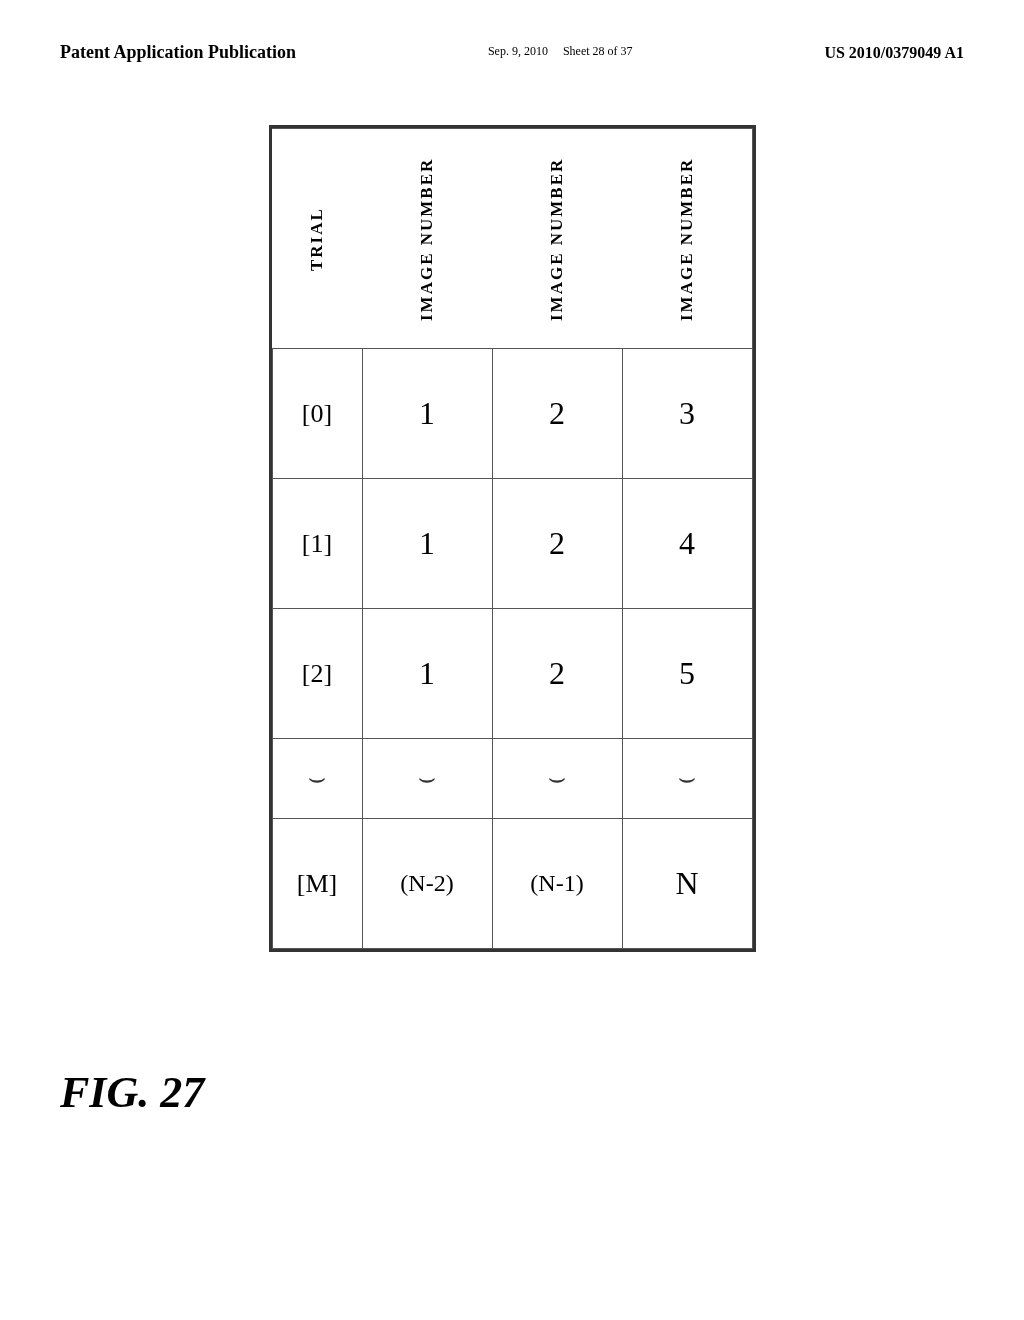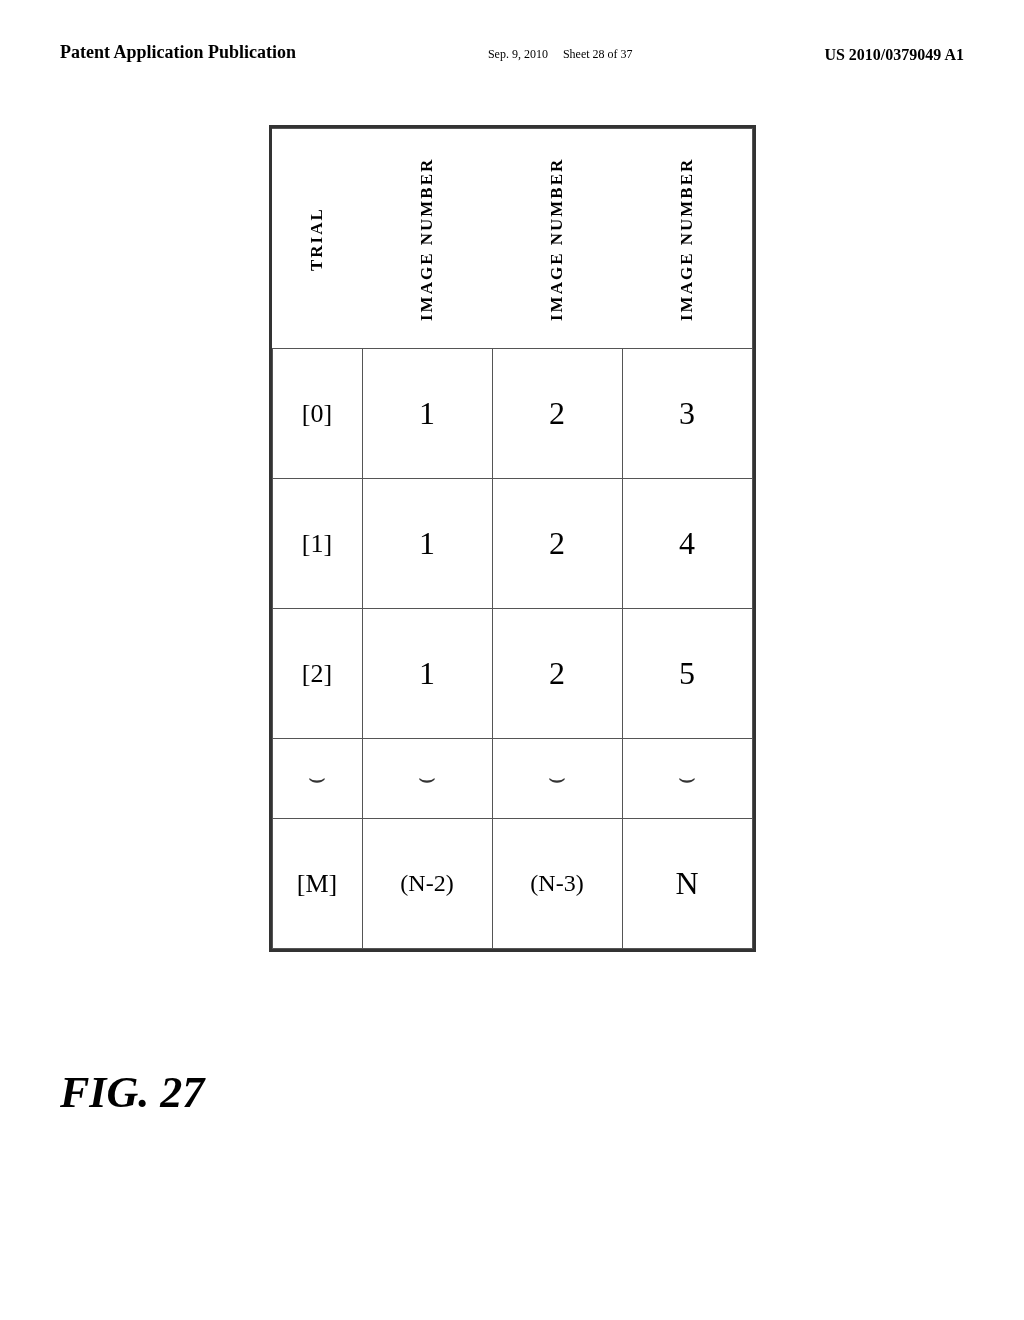--- a/index.html
+++ b/index.html
@@ -13,21 +13,21 @@
       height: 1320px;
       background: #ffffff;
       font-family: 'Times New Roman', Times, serif;
       position: relative;
       overflow: hidden;
     }
 
     .header {
       display: flex;
       justify-content: space-between;
-      align-items: center;
+      align-items: flex-start;
       padding: 40px 60px 20px 60px;
       border-bottom: none;
     }
 
     .header-left {
       font-size: 18px;
       font-weight: bold;
       line-height: 1.4;
       max-width: 350px;
     }
@@ -185,21 +185,21 @@
         </tr>
         <tr class="dots-row">
           <td><span class="tilde">⌣</span></td>
           <td><span class="tilde">⌣</span></td>
           <td><span class="tilde">⌣</span></td>
           <td><span class="tilde">⌣</span></td>
         </tr>
         <tr class="data-row">
           <td class="data-cell-trial">[M]</td>
           <td class="data-cell" style="font-size:24px;">(N-2)</td>
-          <td class="data-cell" style="font-size:24px;">(N-3)</td>
+          <td class="data-cell" style="font-size:24px;">(N-1)</td>
           <td class="data-cell">N</td>
         </tr>
       </tbody>
     </table>
   </div>
 </div>
 
 <div class="figure-label">FIG. 27</div>
 
 </body></html>

